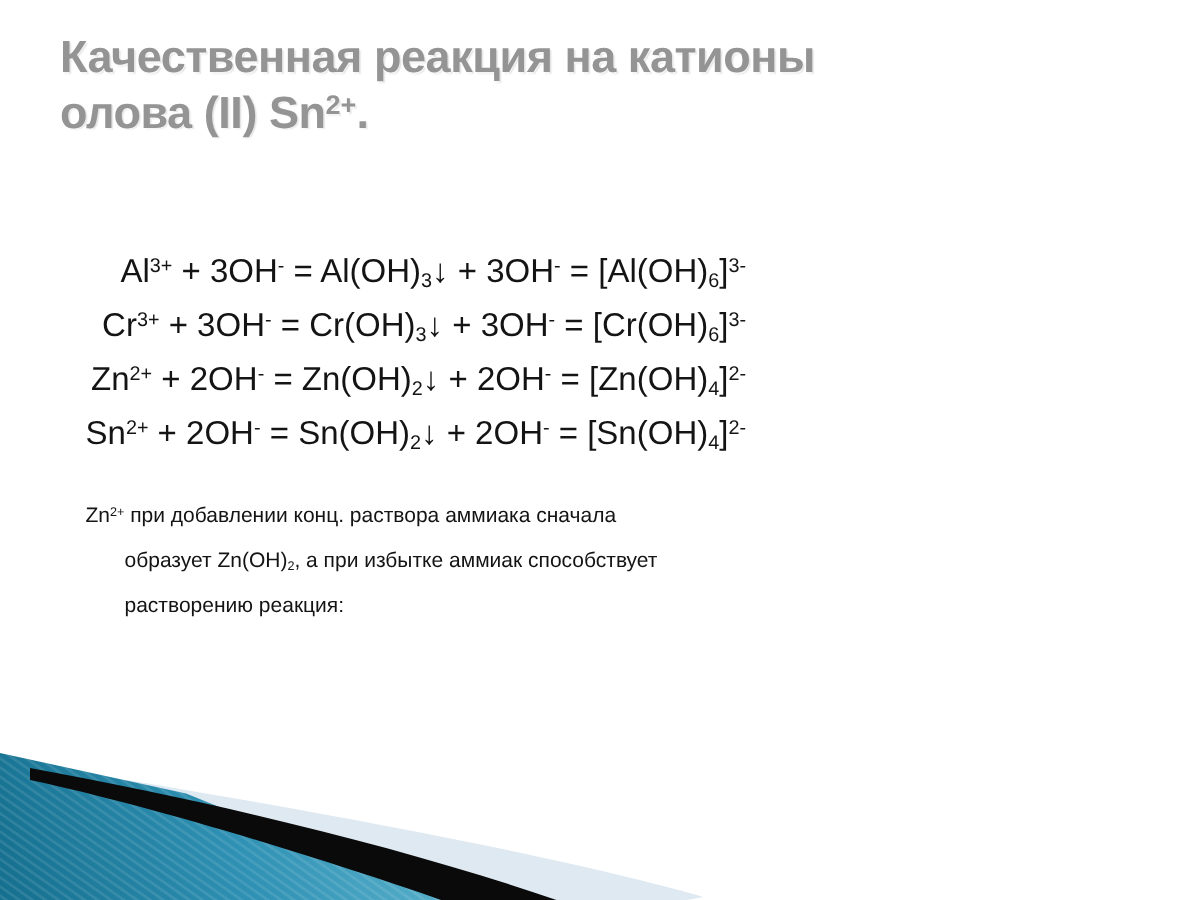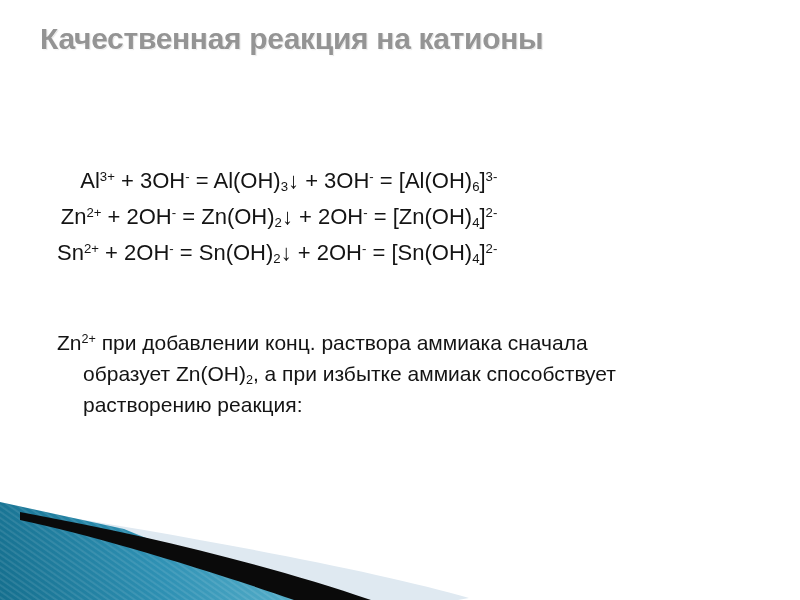--- a/index.html
+++ b/index.html
@@ -38,21 +38,21 @@
     line-height: 33px;
     color: #141414;
     text-align: right;
   }
   .equations .line { white-space: nowrap; }
   
   .paragraph {
     position: absolute;
     left: 57px;
     top: 329px;
-    font-size: 21px;
+    font-size: 14px;
     line-height: 28px;
     color: #141414;
   }
   .paragraph .line { white-space: nowrap; }
   .paragraph .line.indent { padding-left: 26px; }
   
   sup {
     font-size: 60%;
     vertical-align: baseline;
     position: relative;
@@ -75,24 +75,26 @@
     display: block;
   }
 </style>
 </head>
 <body>
 
 <div class="slide">
 
   <div class="title">
       <div class="line">Качественная реакция на катионы</div>
+      <div class="line">олова (II) Sn<sup>2+</sup>.</div>
     </div>
 
   <div class="equations">
       <div class="line">Al<sup>3+</sup> + 3OH<sup>-</sup> = Al(OH)<sub>3</sub>↓ + 3OH<sup>-</sup> = [Al(OH)<sub>6</sub>]<sup>3-</sup></div>
+      <div class="line">Cr<sup>3+</sup> + 3OH<sup>-</sup> = Cr(OH)<sub>3</sub>↓ + 3OH<sup>-</sup> = [Cr(OH)<sub>6</sub>]<sup>3-</sup></div>
       <div class="line">Zn<sup>2+</sup> + 2OH<sup>-</sup> = Zn(OH)<sub>2</sub>↓ + 2OH<sup>-</sup> = [Zn(OH)<sub>4</sub>]<sup>2-</sup></div>
       <div class="line">Sn<sup>2+</sup> + 2OH<sup>-</sup> = Sn(OH)<sub>2</sub>↓ + 2OH<sup>-</sup> = [Sn(OH)<sub>4</sub>]<sup>2-</sup></div>
     </div>
 
   <div class="paragraph">
       <div class="line">Zn<sup>2+</sup> при добавлении конц. раствора аммиака сначала</div>
       <div class="line indent">образует Zn(OH)<sub>2</sub>, а при избытке аммиак способствует</div>
       <div class="line indent">растворению реакция:</div>
     </div>
 

